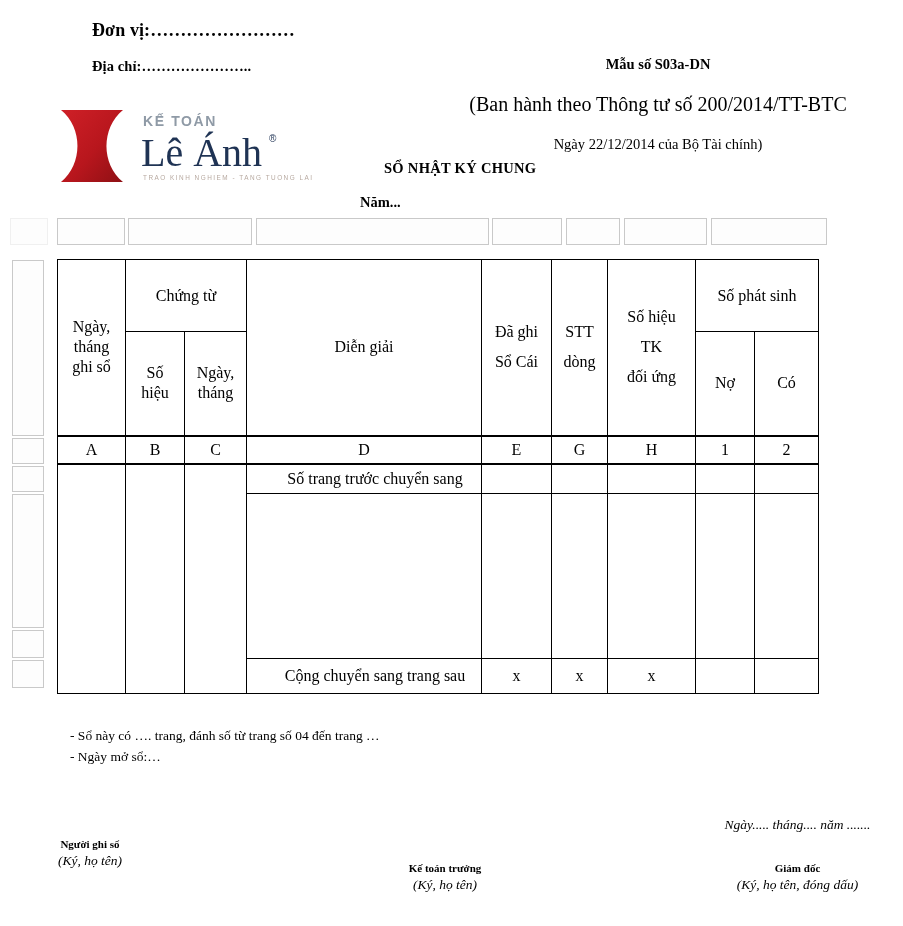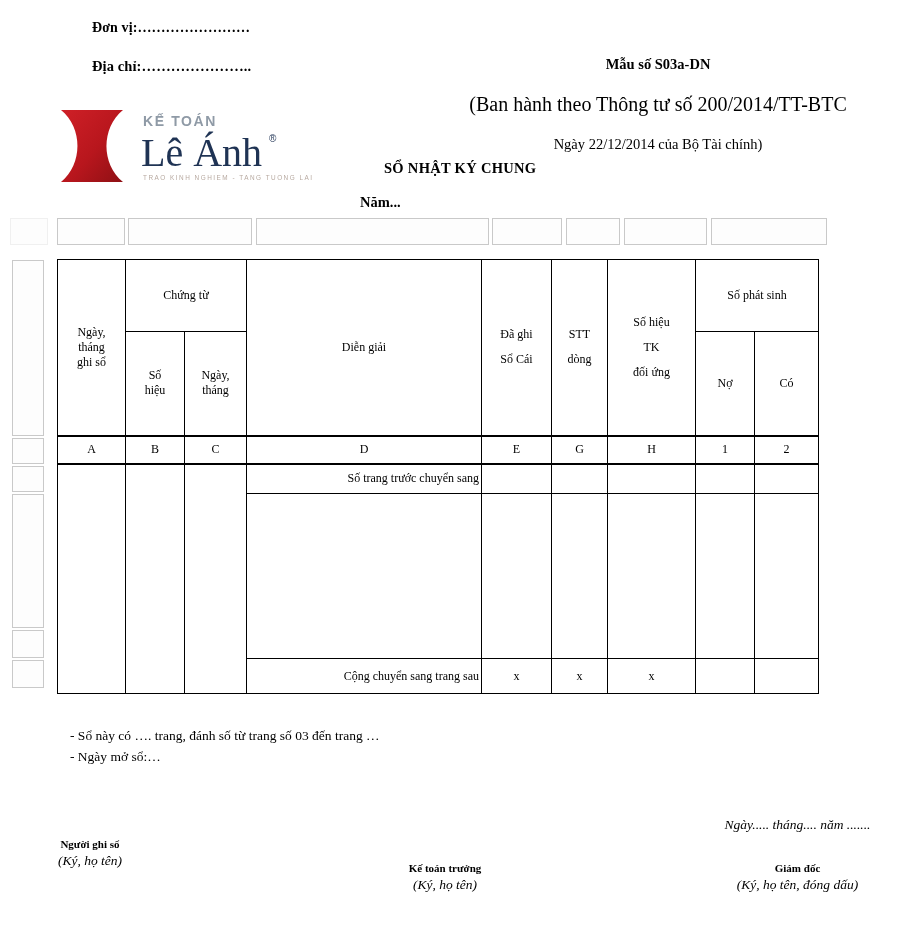--- a/index.html
+++ b/index.html
@@ -7,21 +7,21 @@
     width:903px;height:926px;
     background:#ffffff;
     font-family:"Liberation Serif","DejaVu Serif",serif;
     color:#000000;
     position:relative;
     overflow:hidden;
   }
   .page{position:relative;width:903px;height:926px;}
 
   
-  .hdr-left{position:absolute;left:92px;top:20px;font-size:14px;font-weight:bold;letter-spacing:.1px;text-align:center;}
+  .hdr-left{position:absolute;left:92px;top:20px;font-size:18px;font-weight:bold;letter-spacing:.1px;text-align:center;}
   .hdr-left2{position:absolute;left:92px;top:58px;font-size:14.5px;font-weight:bold;letter-spacing:.1px;}
 
   .hdr-right{position:absolute;left:453px;top:0;width:410px;text-align:center;margin-top:34px;}
   .hdr-right .l1{font-size:14.5px;font-weight:bold;margin-top:22px;}
   .hdr-right .l2{font-size:20px;margin-top:20px;}
   .hdr-right .l3{font-size:14.5px;margin-top:20px;}
 
   
   .logo{position:absolute;left:57px;top:106px;width:270px;height:80px;}
   .logo svg{display:block;}
@@ -31,30 +31,30 @@
   .doc-year{position:absolute;left:360px;top:194px;width:160px;font-size:14.5px;font-weight:bold;}
 
   
   .ph{position:absolute;border:1px solid #c9c9c9;background:#fdfdfd;box-sizing:border-box;}
   .ph.faint{border-color:#f0f0f0;}
 
   
   .tbl{position:absolute;left:57px;top:259px;border-collapse:collapse;table-layout:fixed;}
   .tbl td{
     border:1px solid #000000;
-    font-size:12px;
+    font-size:16px;
     text-align:center;
     vertical-align:middle;
     padding:0 2px;
     line-height:1.25;
     box-sizing:border-box;
   }
   .tbl td.thick-b{border-bottom:2px solid #000;}
   .tbl td.thick-t{border-top:2px solid #000;}
-  .tbl td.left{text-align:right;padding-left:24px;}
+  .tbl td.left{text-align:center;padding-left:24px;}
   .stack span{display:block;}
   .gap{height:10px;}
 
   
   .notes{position:absolute;left:70px;top:726px;font-size:13.5px;line-height:1.55;}
 
   
   .sig-date{position:absolute;left:700px;top:817px;width:195px;text-align:center;font-size:13.5px;font-style:italic;}
   .sig{position:absolute;text-align:center;}
   .sig .role{font-size:11px;font-weight:bold;}
@@ -207,21 +207,21 @@
         <td>x</td>
         <td>x</td>
         <td>x</td>
         <td></td>
         <td></td>
       </tr>
     </tbody>
   </table>
 
   <div class="notes">
-    <div>- Sổ này có …. trang, đánh số từ trang số 03 đến trang …</div>
+    <div>- Sổ này có …. trang, đánh số từ trang số 04 đến trang …</div>
     <div>- Ngày mở sổ:…</div>
   </div>
 
   <div class="sig-date">Ngày..... tháng.... năm .......</div>
 
   <div class="sig sig-1">
     <div class="role">Người ghi sổ</div>
     <div class="sub">(Ký, họ tên)</div>
   </div>
 

